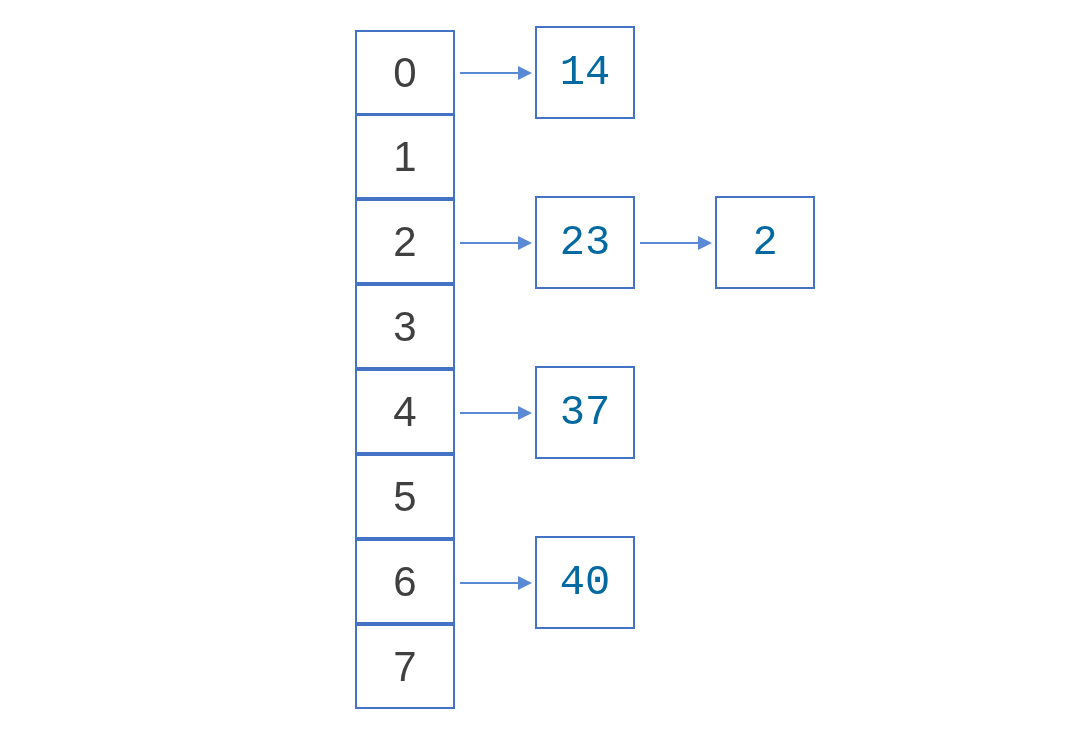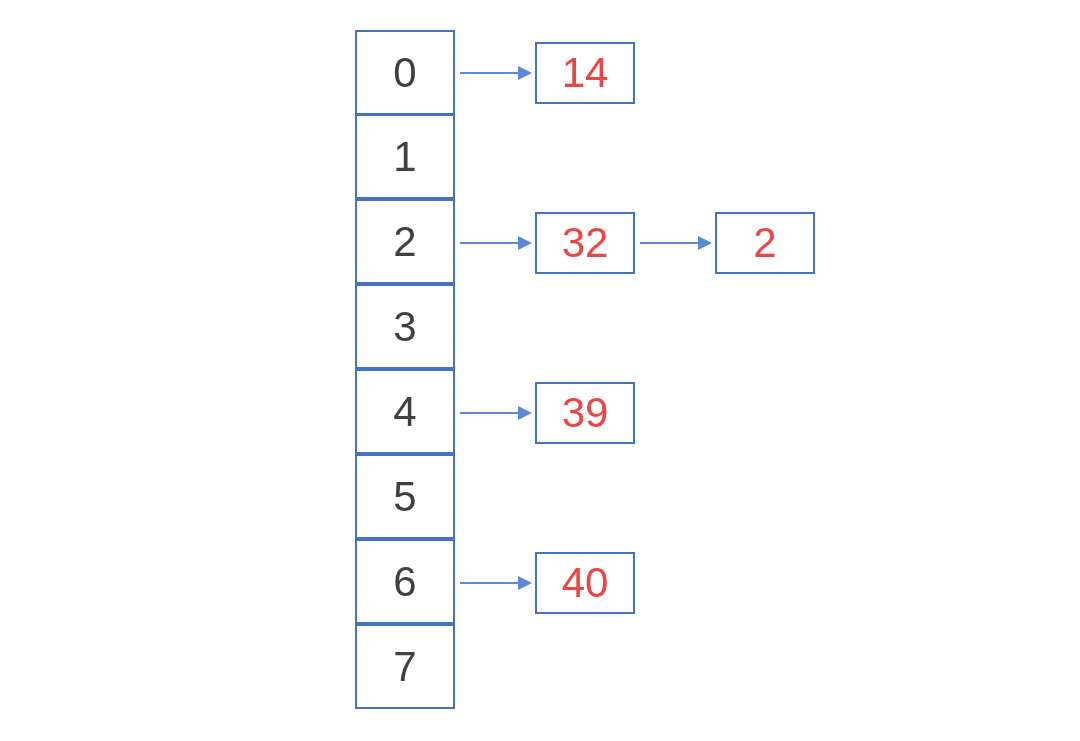--- a/index.html
+++ b/index.html
@@ -33,27 +33,28 @@
       justify-content: center;
       font-size: 42px;
       color: #404040;
       margin-top: -2px;
     }
     .row:first-child .index-cell {
       margin-top: 0;
     }
     .value-cell {
       width: 100px;
-      height: 62px;
+      height: 93px;
       border: 2px solid #4472C4;
       display: flex;
       align-items: center;
       justify-content: center;
       font-size: 42px;
-      color: #ef4444;
+      color: #0369a1;
+      font-family: Liberation Mono, monospace;
     }
     .arrow {
       width: 70px;
       height: 2px;
       position: relative;
       display: flex;
       align-items: center;
       margin: 0 5px;
     }
     .arrow-line {
@@ -85,37 +86,37 @@
   </div>
   <div class="row">
     <div class="index-cell">1</div>
   </div>
   <div class="row">
     <div class="index-cell">2</div>
     <div class="arrow">
       <div class="arrow-line"></div>
       <div class="arrow-head"></div>
     </div>
-    <div class="value-cell">32</div>
+    <div class="value-cell">23</div>
     <div class="arrow">
       <div class="arrow-line"></div>
       <div class="arrow-head"></div>
     </div>
     <div class="value-cell">2</div>
   </div>
   <div class="row">
     <div class="index-cell">3</div>
   </div>
   <div class="row">
     <div class="index-cell">4</div>
     <div class="arrow">
       <div class="arrow-line"></div>
       <div class="arrow-head"></div>
     </div>
-    <div class="value-cell">39</div>
+    <div class="value-cell">37</div>
   </div>
   <div class="row">
     <div class="index-cell">5</div>
   </div>
   <div class="row">
     <div class="index-cell">6</div>
     <div class="arrow">
       <div class="arrow-line"></div>
       <div class="arrow-head"></div>
     </div>

